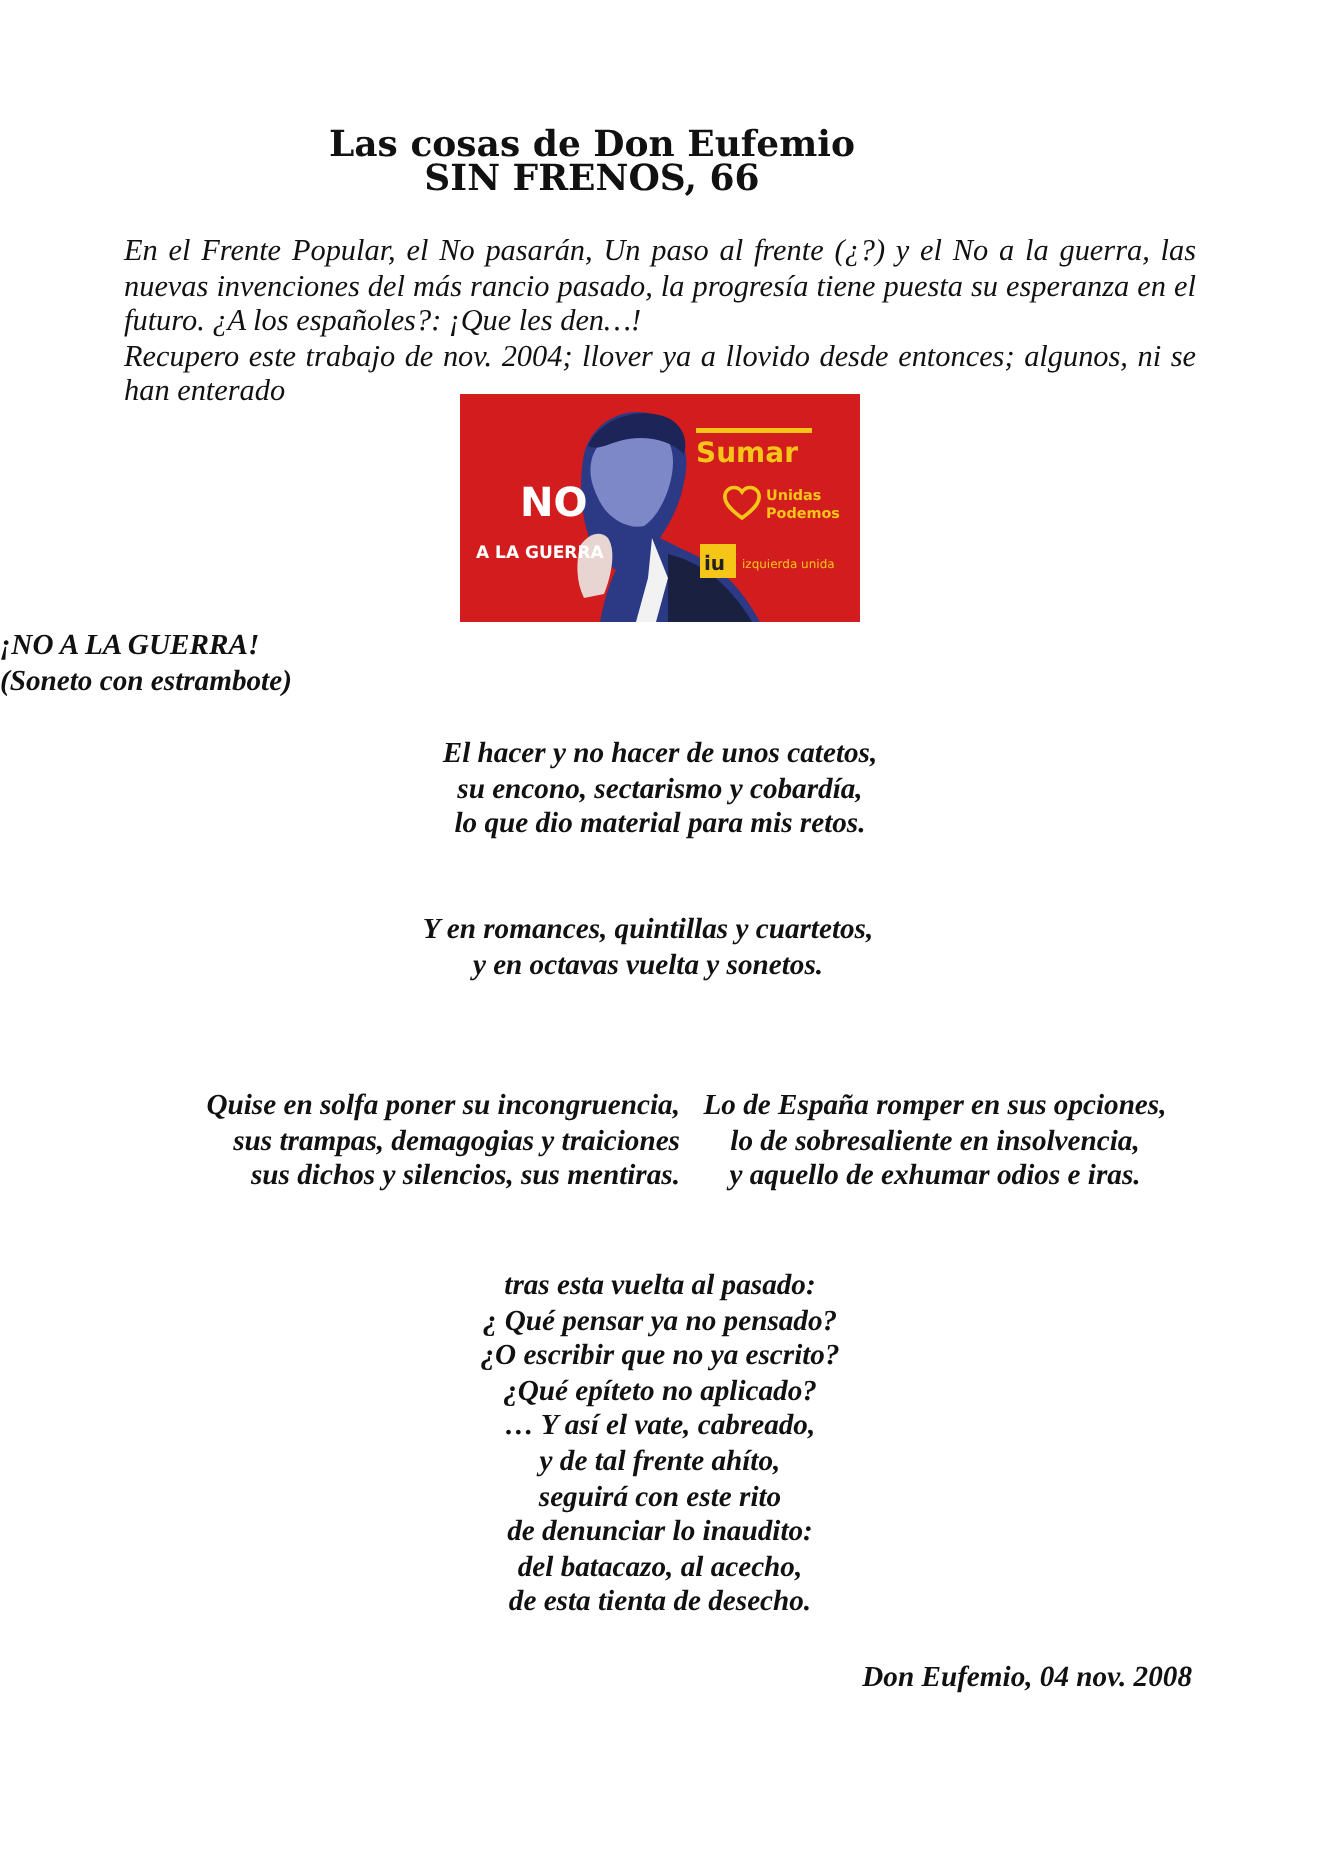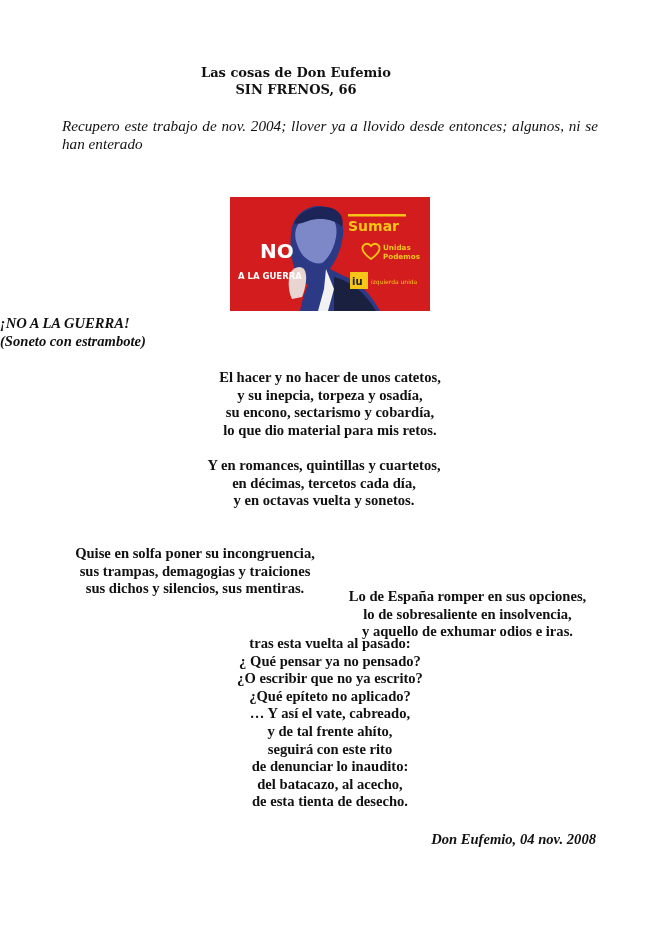--- a/index.html
+++ b/index.html
@@ -20,21 +20,21 @@
       width: 660px;
       height: 933px;
     }
     .header {
       position: absolute;
       left: 0; width: 592px;
       top: 64px;
       text-align: center;
       font-family: "DejaVu Serif", serif;
       font-weight: bold;
-      font-size: 13px;
+      font-size: 18px;
       line-height: 17px;
     }
     .intro {
       position: absolute;
       left: 62px;
       width: 536px;
       top: 117px;
       font-family: "Liberation Serif", serif;
       font-style: italic;
       font-size: 15.2px;
@@ -65,30 +65,31 @@
       text-align: left;
       font-family: "Liberation Serif", serif;
       font-style: italic;
       font-weight: bold;
       font-size: 14.6px;
       line-height: 18px;
     }
     .stanza {
       position: absolute;
       font-family: "Liberation Serif", serif;
+      font-style: italic;
       font-weight: bold;
       font-size: 14.6px;
       line-height: 17.6px;
       text-align: center;
     }
     .stanza div { white-space: nowrap; }
     .s1 { left: 0; width: 660px; top: 369px; }
     .s2 { left: 0; width: 648px; top: 457px; }
-    .s3 { left: 50px; width: 290px; top: 545px; }
-    .s4 { left: 325px; width: 285px; top: 545px; margin-top: 43px; }
+    .s3 { left: 50px; width: 290px; top: 545px; text-align: right; }
+    .s4 { left: 325px; width: 285px; top: 545px; }
     .s5 { left: 0; width: 660px; top: 635px; }
     .signature {
       position: absolute;
       right: 64px;
       top: 830px;
       font-family: "Liberation Serif", serif;
       font-style: italic;
       font-weight: bold;
       font-size: 14.6px;
       line-height: 18px;
@@ -99,20 +100,21 @@
 <body>
 
 <div class="page">
 
   <div class="header">
     <div>Las cosas de Don Eufemio</div>
     <div>SIN FRENOS, 66</div>
   </div>
 
   <div class="intro">
+    <p class="just">En el Frente Popular, el No pasarán, Un paso al frente (¿?) y el No a la guerra, las nuevas invenciones del más rancio pasado, la progresía tiene puesta su esperanza en el futuro. ¿A los españoles?: ¡Que les den…!</p>
     <p class="just">Recupero este trabajo de nov. 2004; llover ya a llovido desde entonces; algunos, ni se han enterado</p>
   </div>
 
   <div class="illustration">
     <svg width="200" height="114" viewBox="0 0 200 114">
       <rect x="0" y="0" width="200" height="114" fill="#d21c1d"></rect>
 
       <g>
         <path d="M62 30 C66 14, 82 6, 96 10 C110 14, 116 28, 112 44 C110 56, 104 66, 100 72 L112 78 C126 84, 138 92, 150 114 L70 114 C72 104, 74 96, 78 88 C70 84, 64 74, 62 62 C60 52, 60 40, 62 30 Z" fill="#2c3a86"></path>
         <path d="M66 32 C70 20, 82 14, 94 16 C104 18, 108 28, 106 40 C104 52, 98 62, 92 66 C84 68, 74 62, 70 54 C66 46, 64 40, 66 32 Z" fill="#7d88c8"></path>
@@ -144,28 +146,26 @@
     </svg>
   </div>
 
   <div class="poem-title">
     <div>¡NO A LA GUERRA!</div>
     <div>(Soneto con estrambote)</div>
   </div>
 
   <div class="stanza s1">
     <div>El hacer y no hacer de unos catetos,</div>
-    <div>y su inepcia, torpeza y osadía,</div>
     <div>su encono, sectarismo y cobardía,</div>
     <div>lo que dio material para mis retos.</div>
   </div>
 
   <div class="stanza s2">
     <div>Y en romances, quintillas y cuartetos,</div>
-    <div>en décimas, tercetos cada día,</div>
     <div>y en octavas vuelta y sonetos.</div>
   </div>
 
   <div class="stanza s3">
     <div>Quise en solfa poner su incongruencia,</div>
     <div>sus trampas, demagogias y traiciones</div>
     <div>sus dichos y silencios, sus mentiras.</div>
   </div>
 
   <div class="stanza s4">

